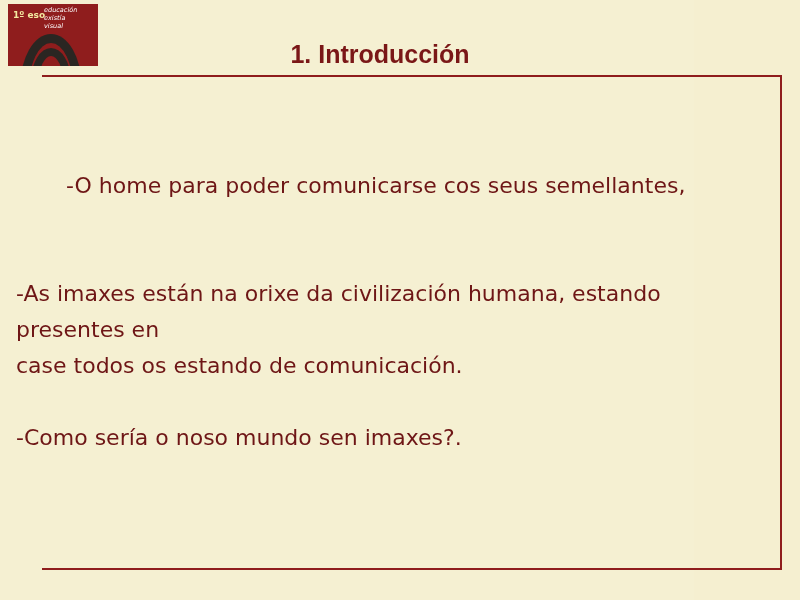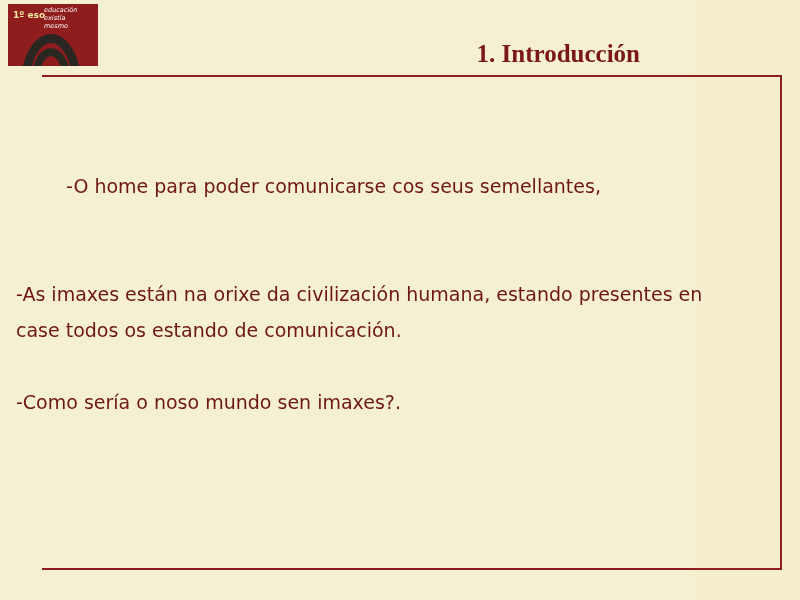--- a/index.html
+++ b/index.html
@@ -72,25 +72,25 @@
     border: 8px solid #2a2622;
     border-bottom: none;
     box-sizing: border-box;
   }
   
   .slide-title {
     position: absolute;
     left: 120px;
     top: 40px;
     width: 520px;
-    text-align: right;
+    text-align: center;
     color: #7a1717;
     font-size: 25px;
     font-weight: bold;
-    font-family: Liberation Serif, serif;
+    font-family: Liberation Sans, sans-serif;
   }
   
   .title-rule {
     position: absolute;
     left: 42px;
     top: 75px;
     width: 740px;
     height: 2px;
     background: #8f1d1d;
   }
@@ -112,21 +112,21 @@
     height: 2px;
     background: #8f1d1d;
   }
   
   .body-text {
     position: absolute;
     left: 16px;
     top: 168px;
     width: 750px;
     color: #6e1616;
-    font-size: 19px;
+    font-size: 22px;
     line-height: 36px;
     font-family: "DejaVu Sans", sans-serif;
   }
   .para {
     margin: 0;
   }
   .para.indent-first {
     text-indent: 50px;
   }
   .spacer {
@@ -136,21 +136,21 @@
 </head>
 <body>
 
 <div class="slide">
 
   <div class="logo">
     <div class="logo-title">1º eso</div>
     <div class="logo-sub">
       <div>educación</div>
       <div>existía</div>
-      <div>mesmo</div>
+      <div>visual</div>
     </div>
     <div class="logo-arc"></div>
     <div class="logo-arc-inner"></div>
   </div>
 
   <div class="slide-title">1. Introducción</div>
 
   <div class="title-rule"></div>
   <div class="right-rule"></div>
   <div class="bottom-rule"></div>

